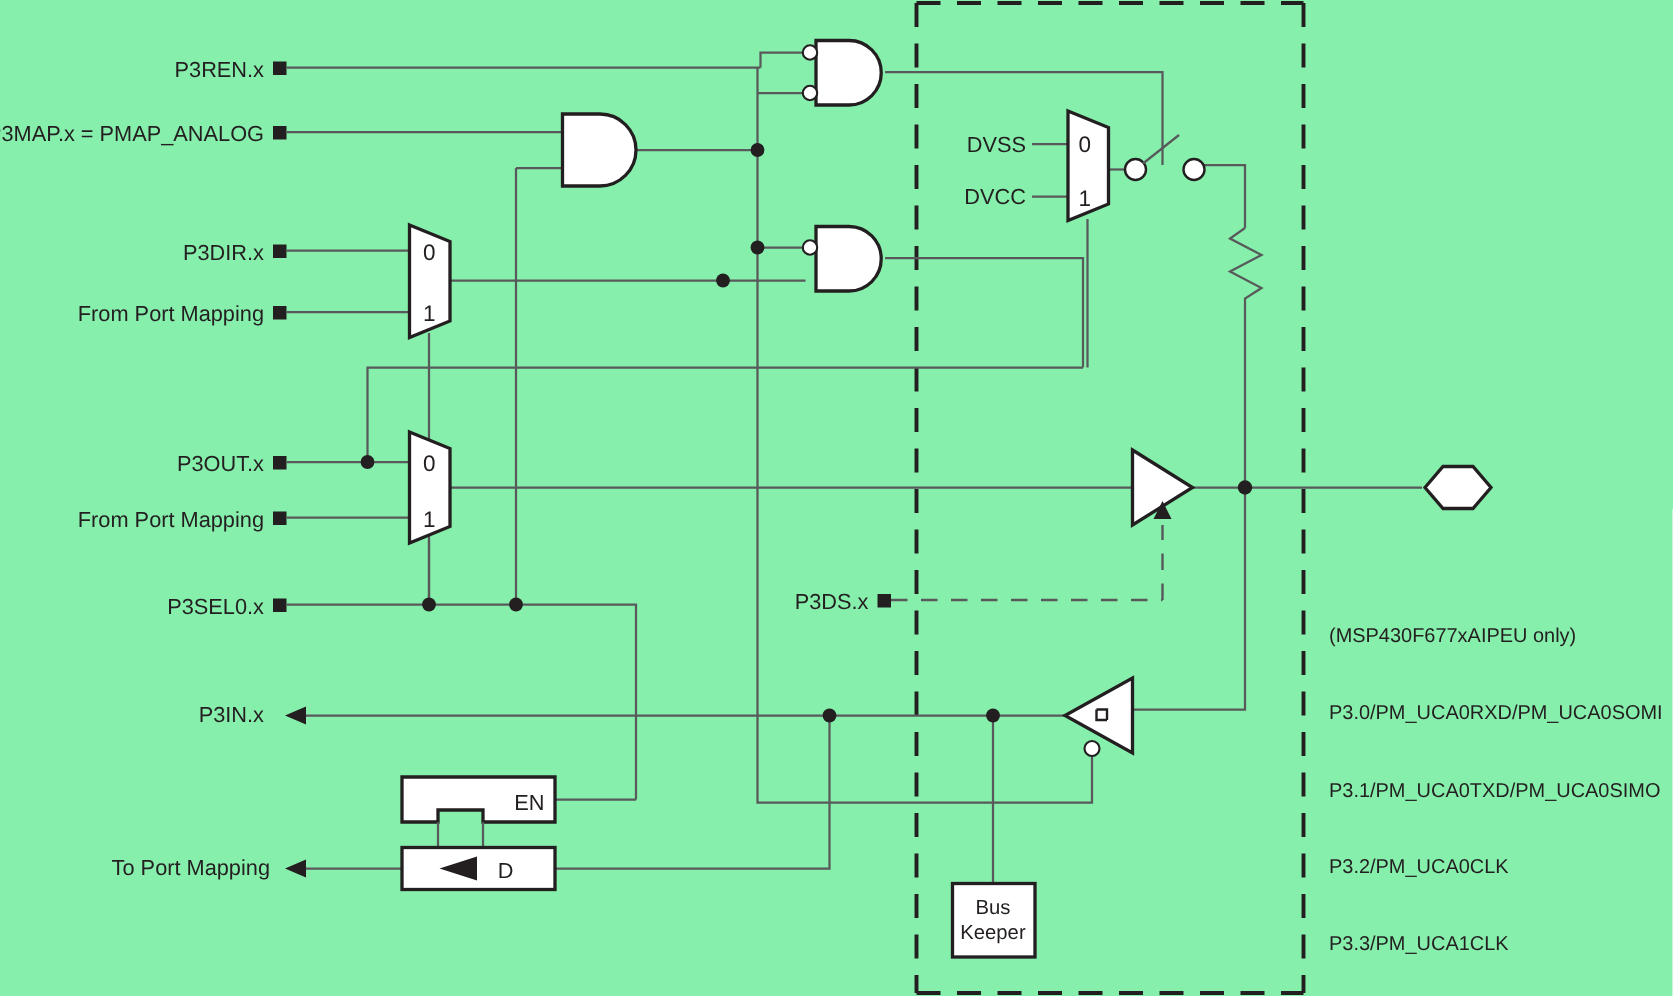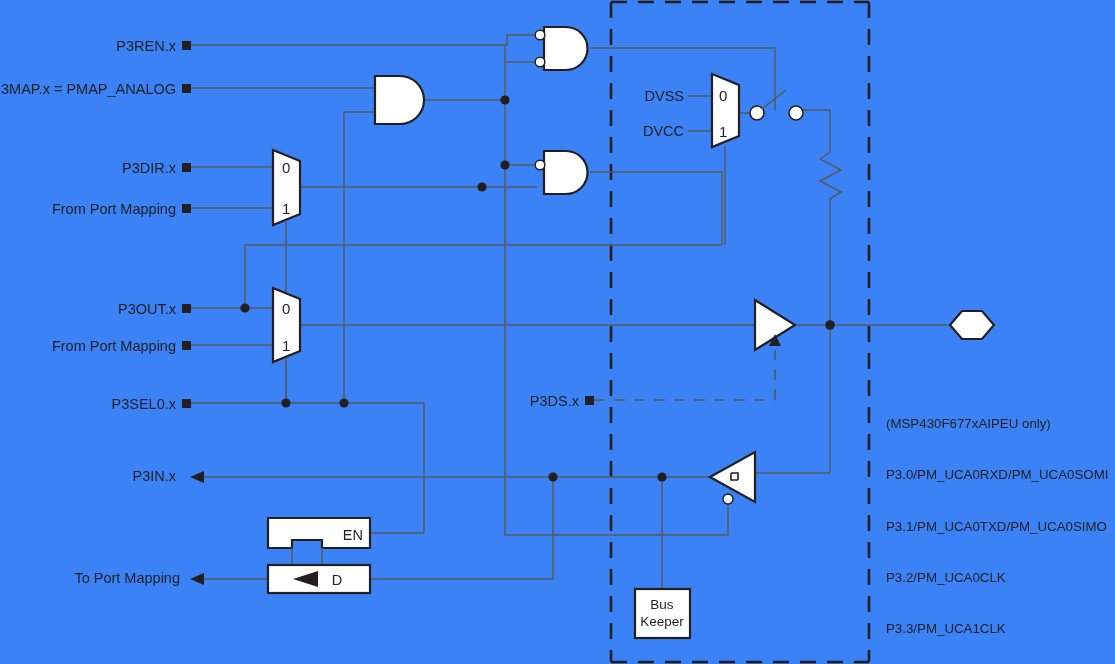--- a/index.html
+++ b/index.html
@@ -4,21 +4,21 @@
 <style>
   html, body {
     margin: 0;
     padding: 0;
     background: #ffffff;
   }
   #root {
     position: relative;
     width: 1115px;
     height: 664px;
-    background: #3b82f6;
+    background: #86efac;
     overflow: hidden;
     font-family: "Liberation Sans", sans-serif;
   }
   #diagram {
     position: absolute;
     left: 0;
     top: 0;
     width: 1115px;
     height: 664px;
   }

